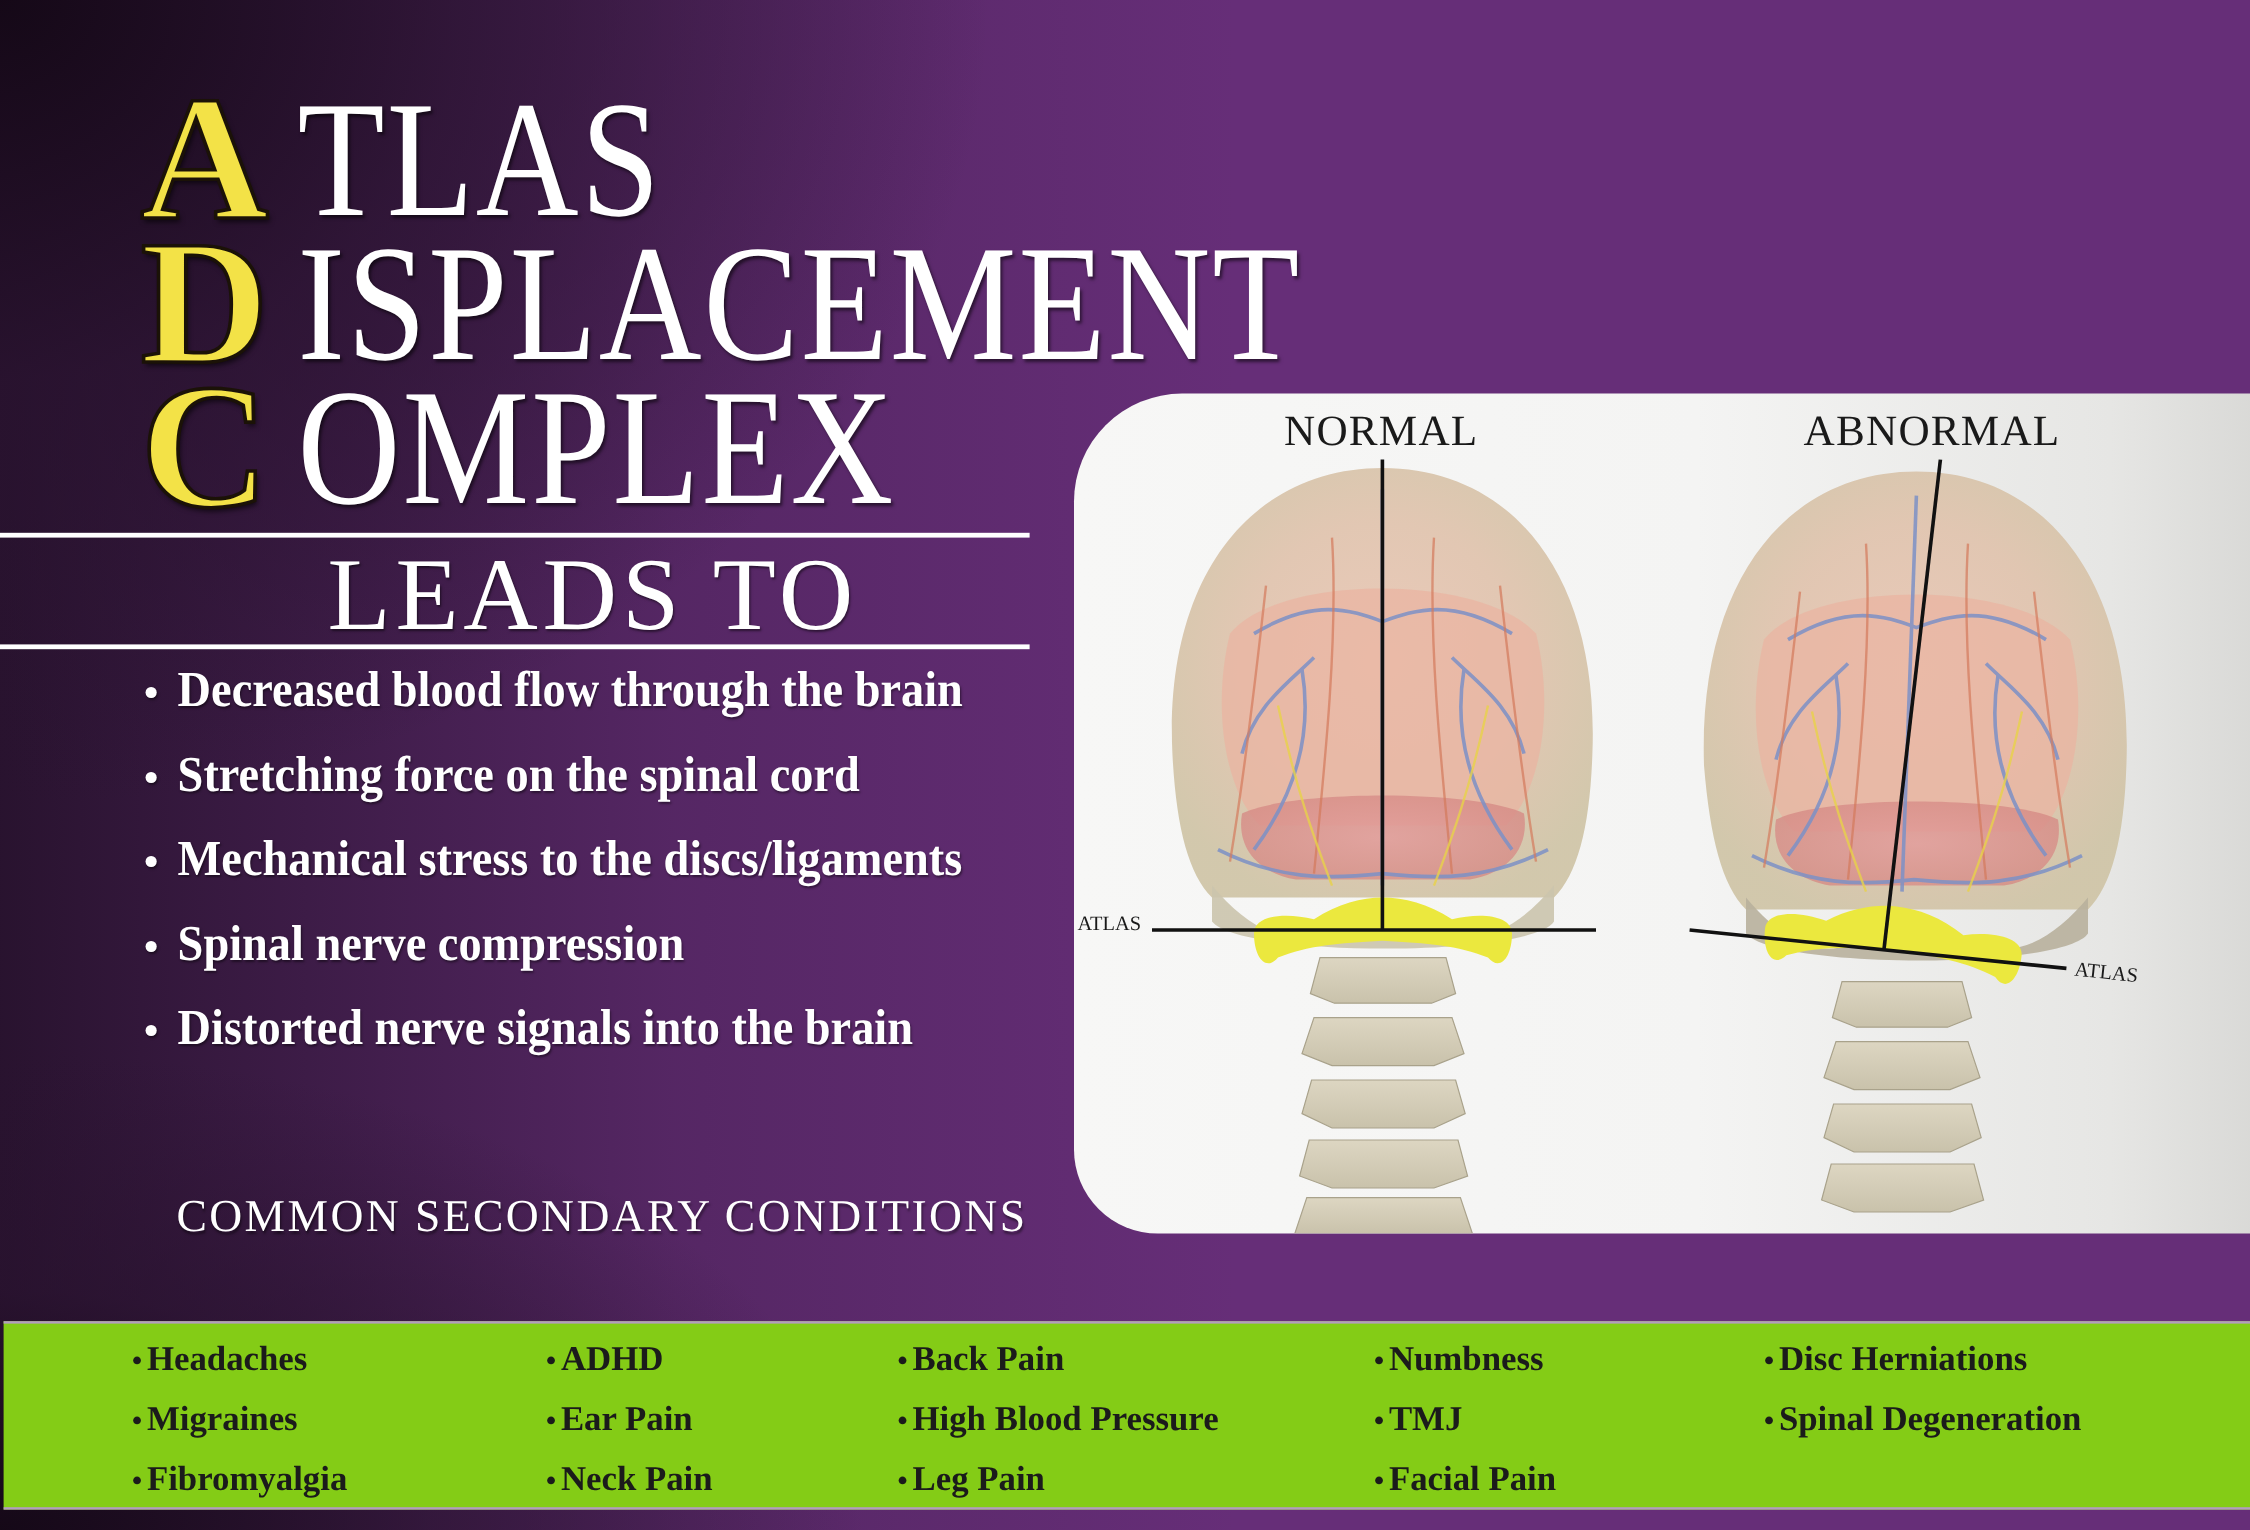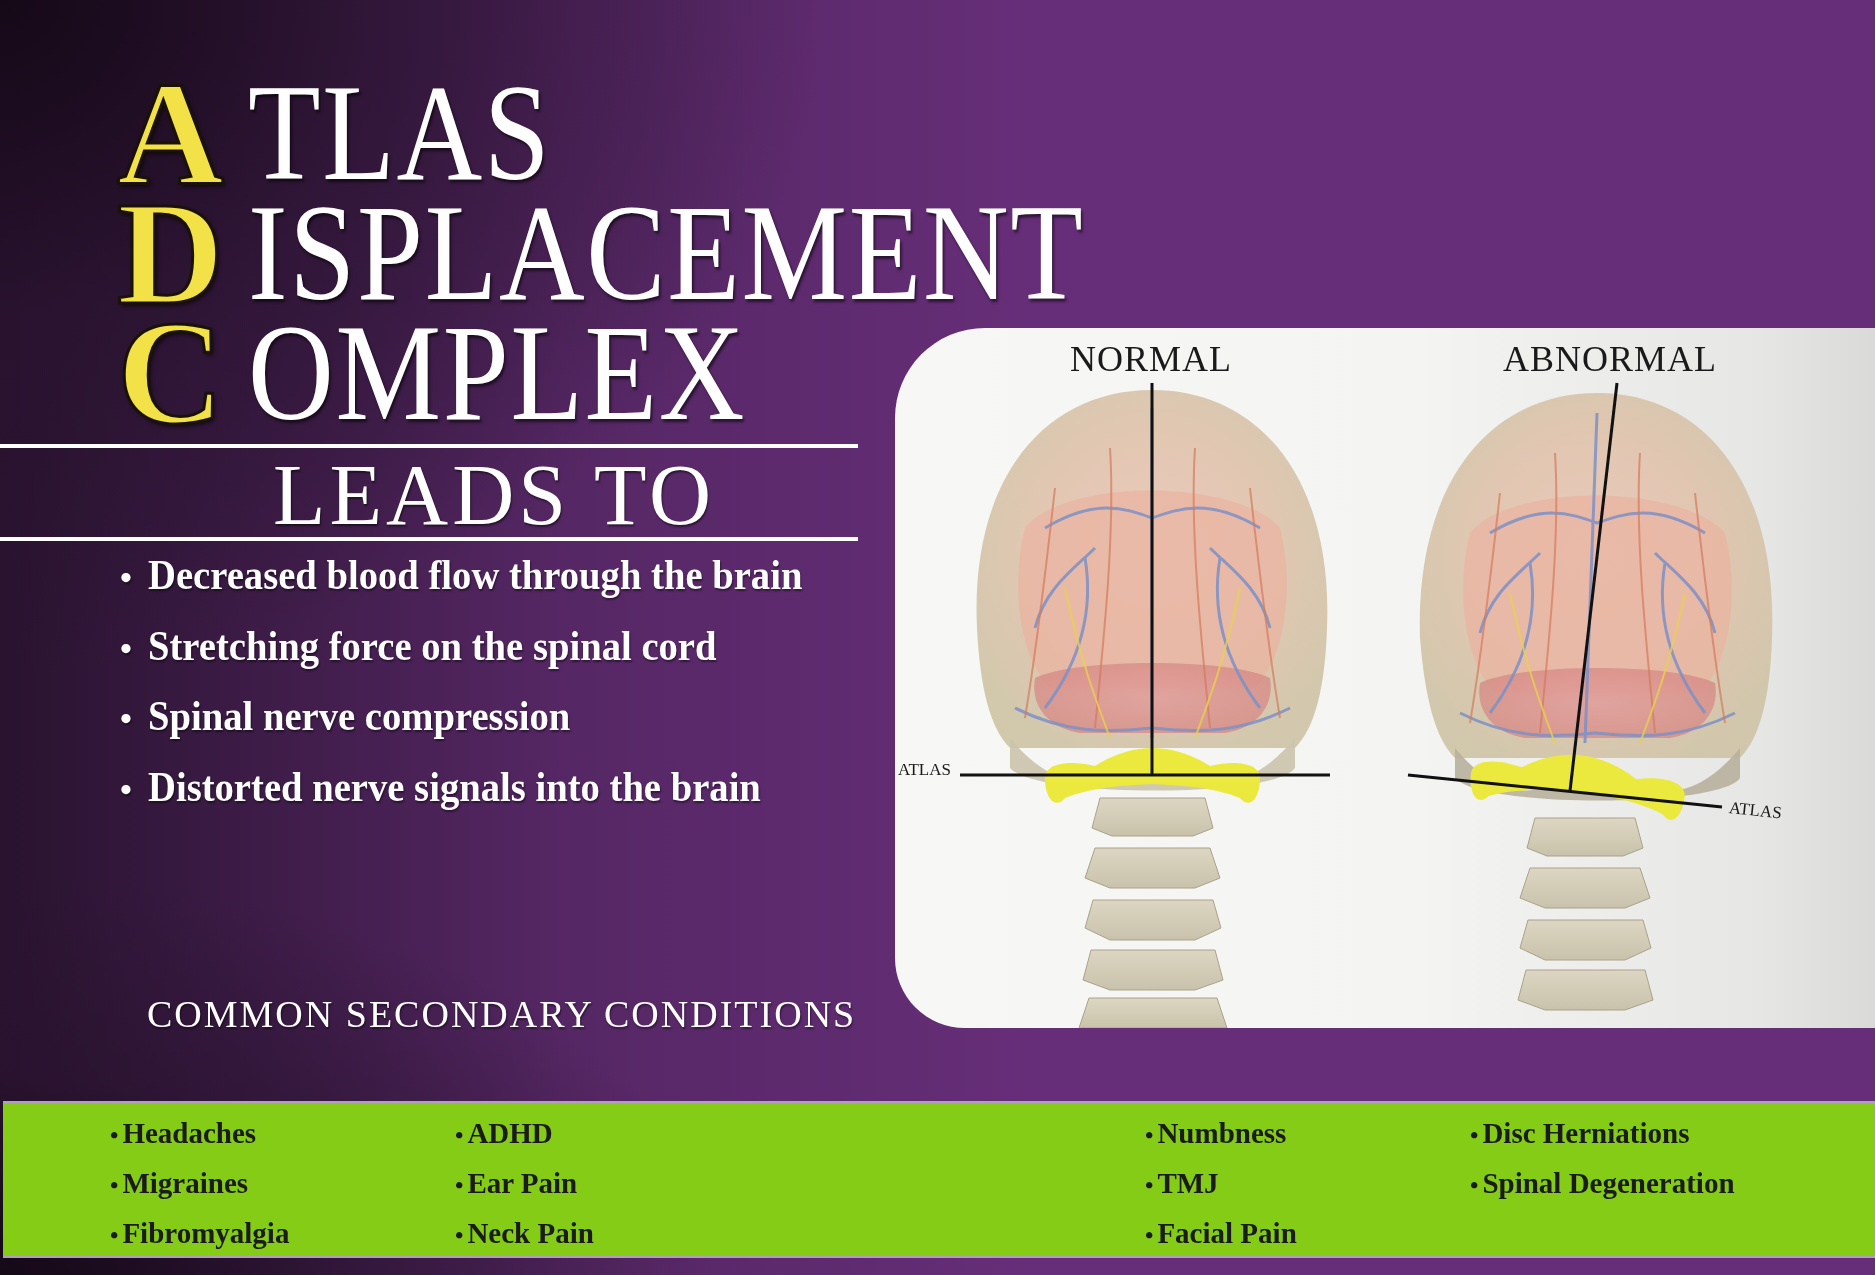--- a/index.html
+++ b/index.html
@@ -108,20 +108,21 @@
   <span class="cap">C</span><span class="rest">OMPLEX</span>
 </div>
 
 <div id="rule-top" class="rule"></div>
 <div class="leads">LEADS TO</div>
 <div id="rule-bottom" class="rule"></div>
 
 <ul class="effects">
   <li><span class="dot">•</span><span class="txt">Decreased blood flow through the brain</span></li>
   <li><span class="dot">•</span><span class="txt">Stretching force on the spinal cord</span></li>
+  <li><span class="dot">•</span><span class="txt">Mechanical stress to the discs/ligaments</span></li>
   <li><span class="dot">•</span><span class="txt">Spinal nerve compression</span></li>
   <li><span class="dot">•</span><span class="txt">Distorted nerve signals into the brain</span></li>
 </ul>
 
 <div class="panel">
   <svg width="980" height="700" viewBox="0 0 980 700">
     <defs>
       <radialGradient id="skullG" cx="50%" cy="45%" r="60%">
         <stop offset="0%" stop-color="#e9c6b4"></stop>
         <stop offset="55%" stop-color="#e0c3ad"></stop>
@@ -227,20 +228,25 @@
   <ul id="col-0" class="cond-col">
     <li><span class="dot">•</span><span>Headaches</span></li>
     <li><span class="dot">•</span><span>Migraines</span></li>
     <li><span class="dot">•</span><span>Fibromyalgia</span></li>
   </ul>
   <ul id="col-1" class="cond-col">
     <li><span class="dot">•</span><span>ADHD</span></li>
     <li><span class="dot">•</span><span>Ear Pain</span></li>
     <li><span class="dot">•</span><span>Neck Pain</span></li>
   </ul>
+  <ul id="col-2" class="cond-col">
+    <li><span class="dot">•</span><span>Back Pain</span></li>
+    <li><span class="dot">•</span><span>High Blood Pressure</span></li>
+    <li><span class="dot">•</span><span>Leg Pain</span></li>
+  </ul>
   <ul id="col-3" class="cond-col">
     <li><span class="dot">•</span><span>Numbness</span></li>
     <li><span class="dot">•</span><span>TMJ</span></li>
     <li><span class="dot">•</span><span>Facial Pain</span></li>
   </ul>
   <ul id="col-4" class="cond-col">
     <li><span class="dot">•</span><span>Disc Herniations</span></li>
     <li><span class="dot">•</span><span>Spinal Degeneration</span></li>
   </ul>
 </div>

